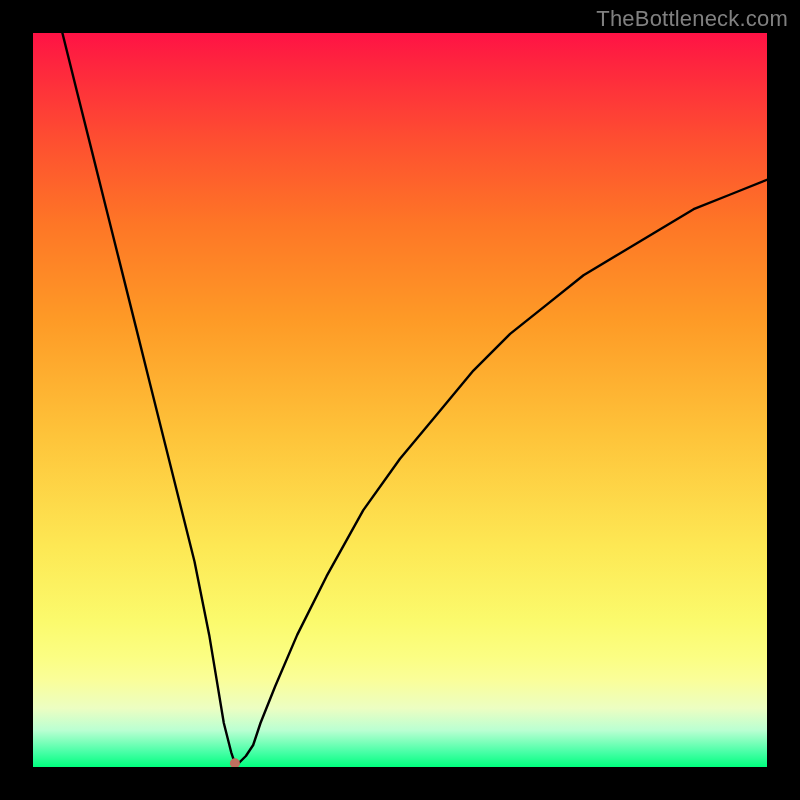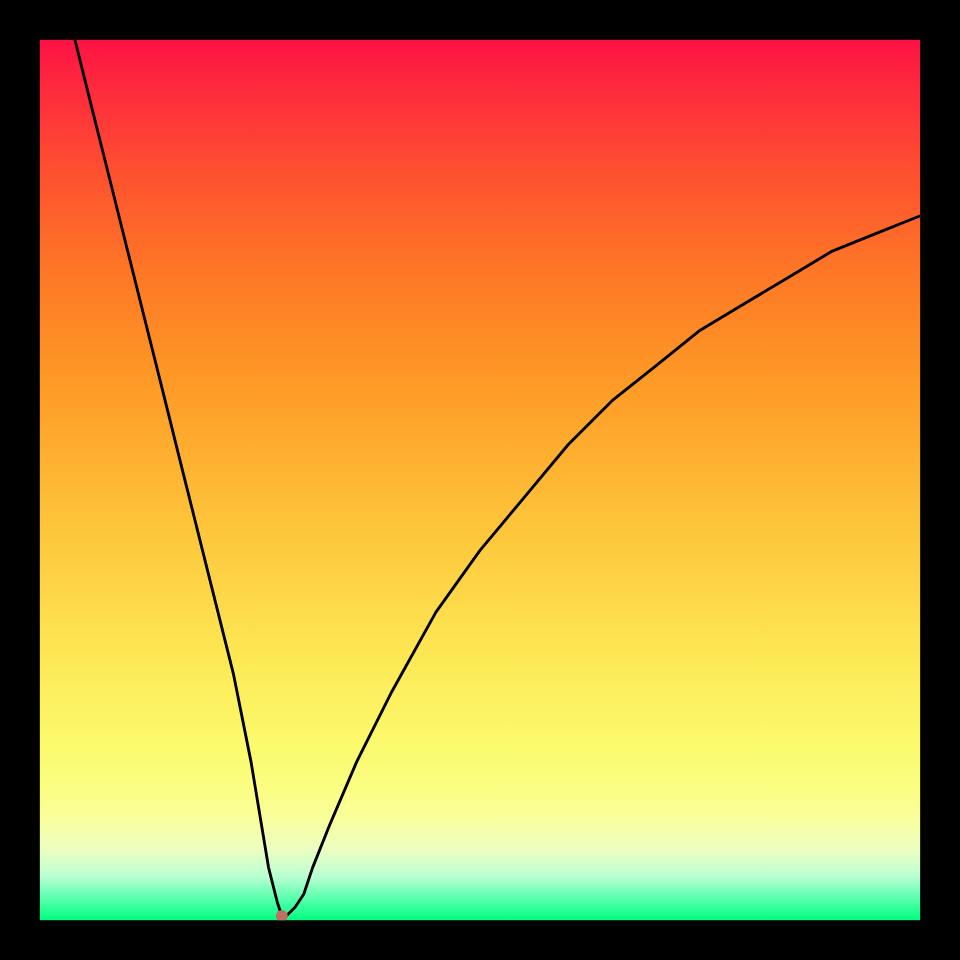--- a/index.html
+++ b/index.html
@@ -70,14 +70,15 @@
 
   <div class="plot-area">
     <div class="gradient"></div>
 
     <svg class="curve-svg" viewBox="0 0 734 734" preserveAspectRatio="none">
       <path fill="none" stroke="#000000" stroke-width="2.4" stroke-linejoin="round" stroke-linecap="round" d="M29.4 0.0 L44.0 58.7 L58.7 117.4 L73.4 176.2 L88.1 234.9 L102.8 293.6 L117.4 352.3 L132.1 411.0 L146.8 469.8 L161.5 528.5 L176.2 601.9 L183.5 645.9 L190.8 690.0 L198.2 719.3 L201.9 730.3 L205.5 730.3 L212.9 723.0 L220.2 712.0 L227.5 690.0 L242.2 653.3 L264.2 601.9 L293.6 543.2 L330.3 477.1 L367.0 425.7 L403.7 381.7 L440.4 337.6 L477.1 300.9 L513.8 271.6 L550.5 242.2 L587.2 220.2 L623.9 198.2 L660.6 176.2 L697.3 161.5 L734.0 146.8"></path>
       <circle r="5" fill="#c07060" cx="201.9" cy="730.3"></circle>
     </svg>
   </div>
 
+  <div class="watermark">TheBottleneck.com</div>
 
 </div>
 
 </body></html>

